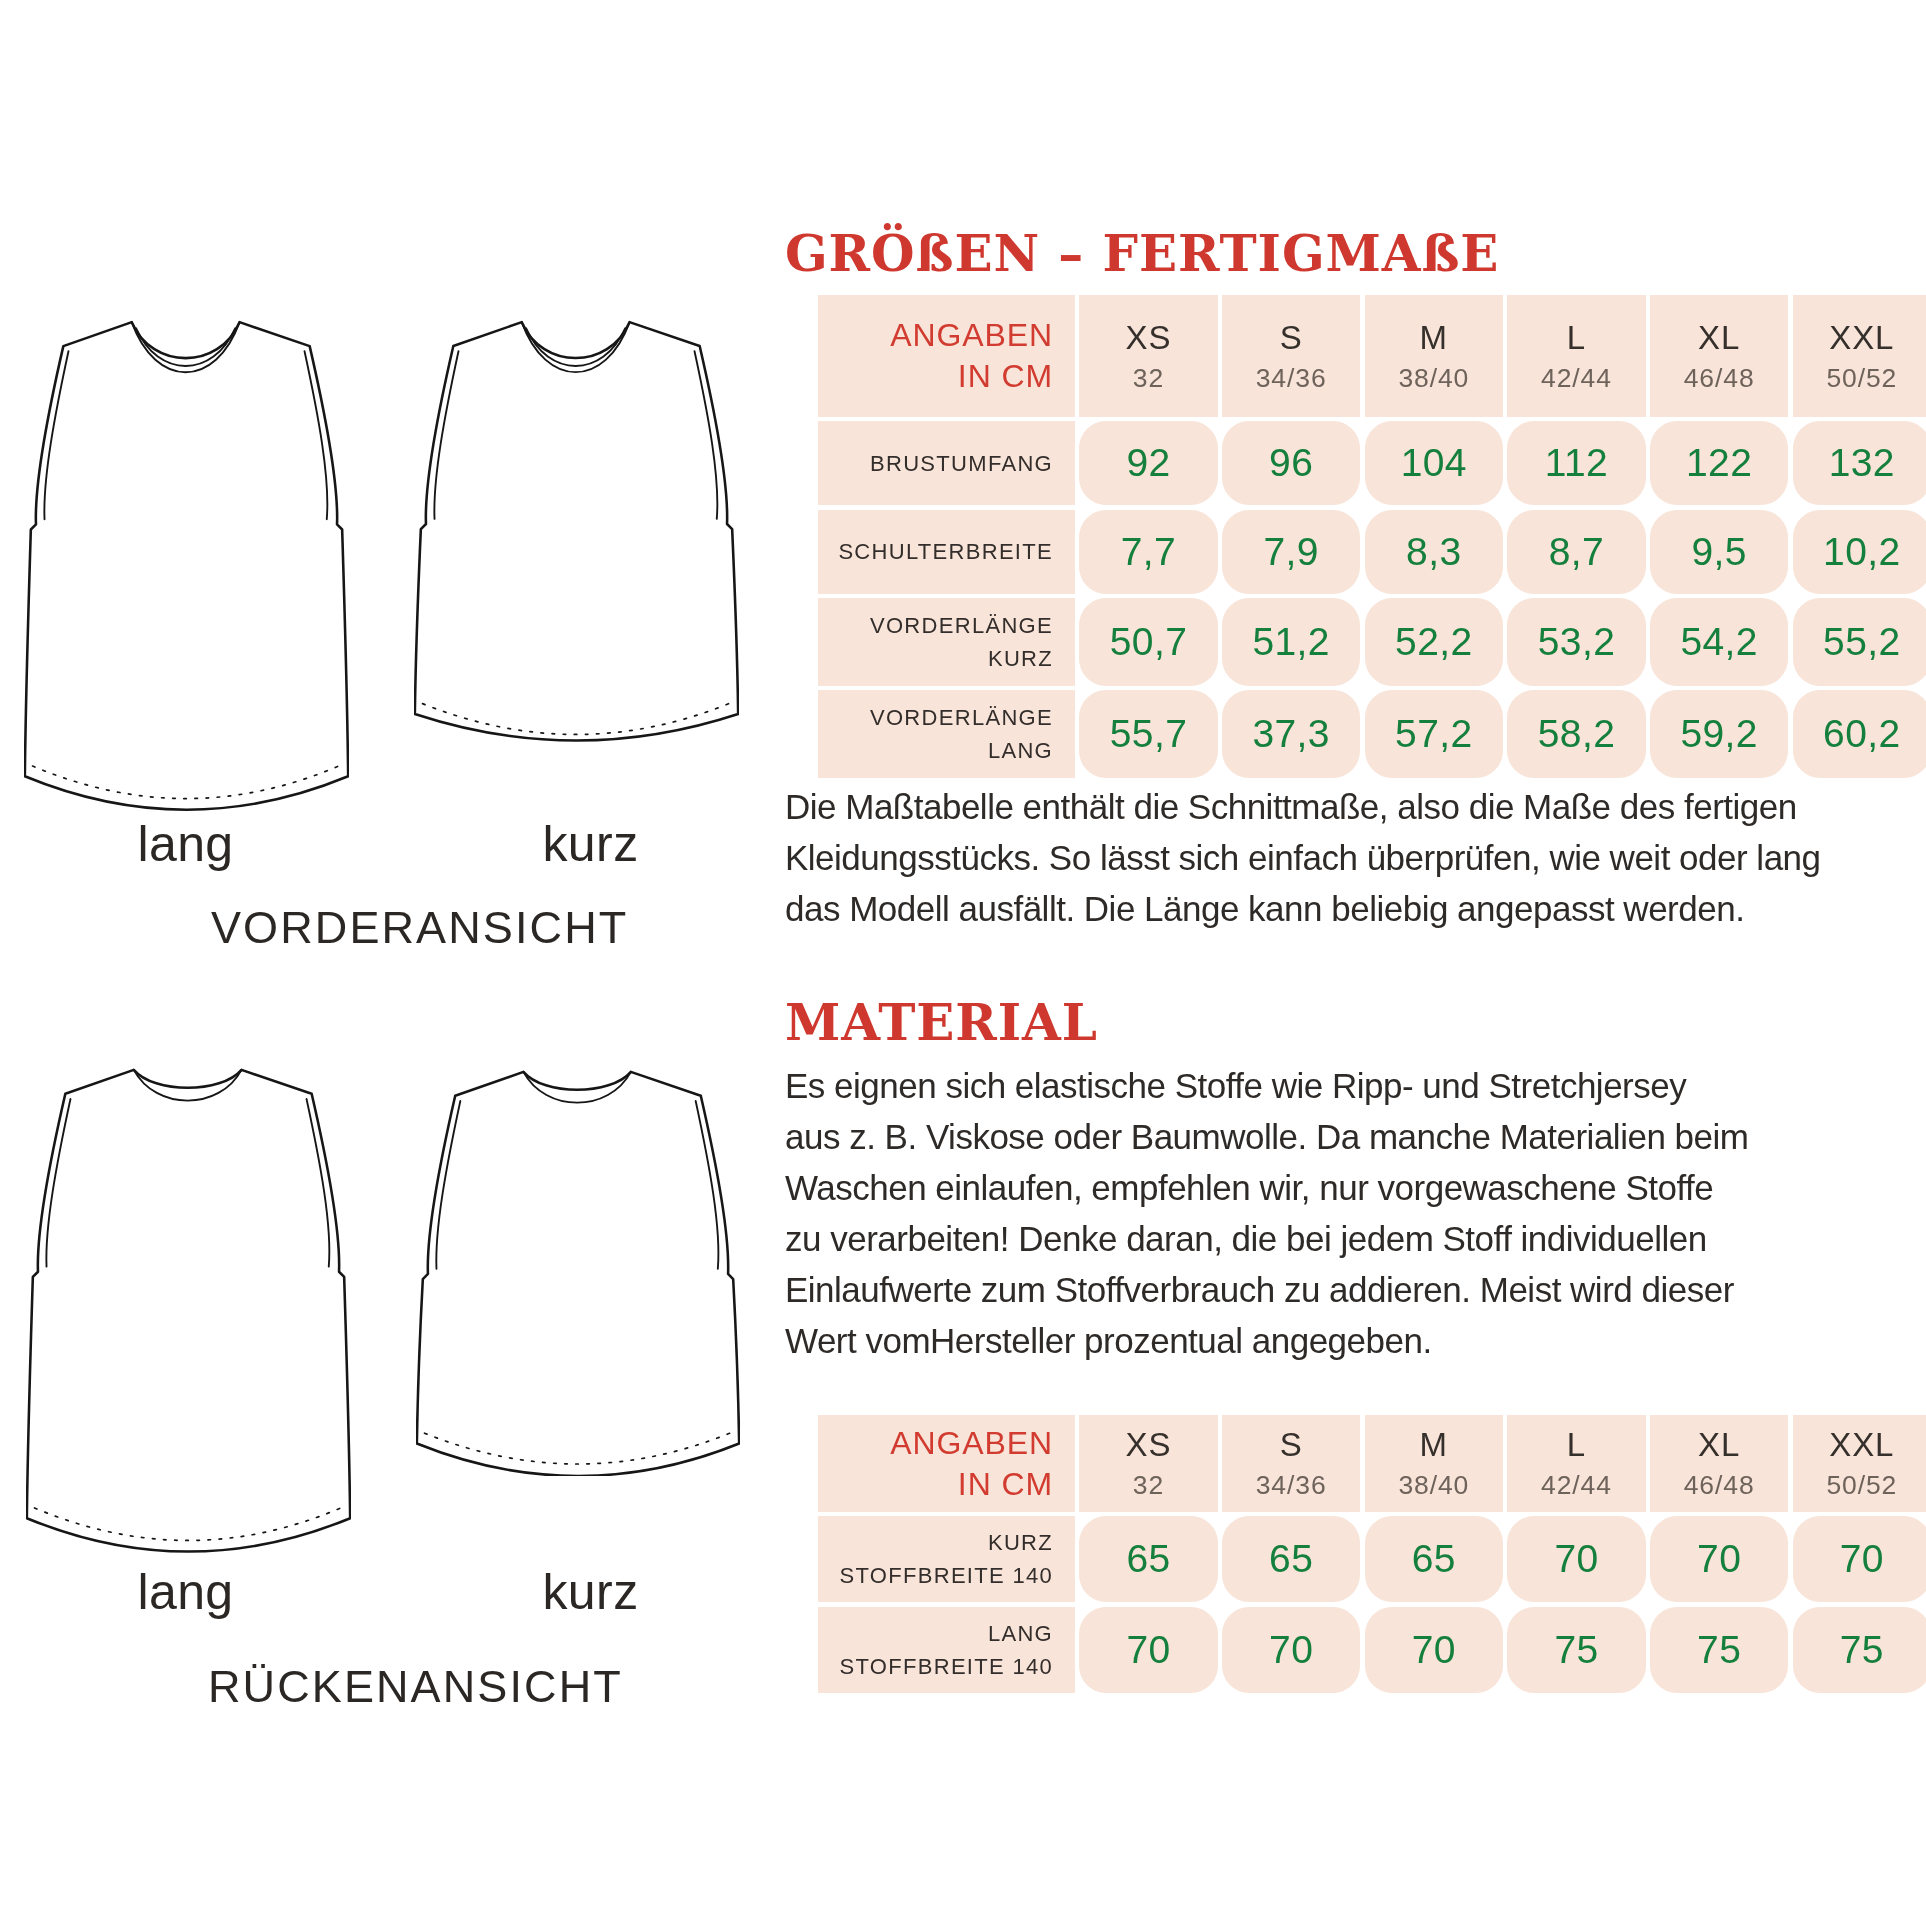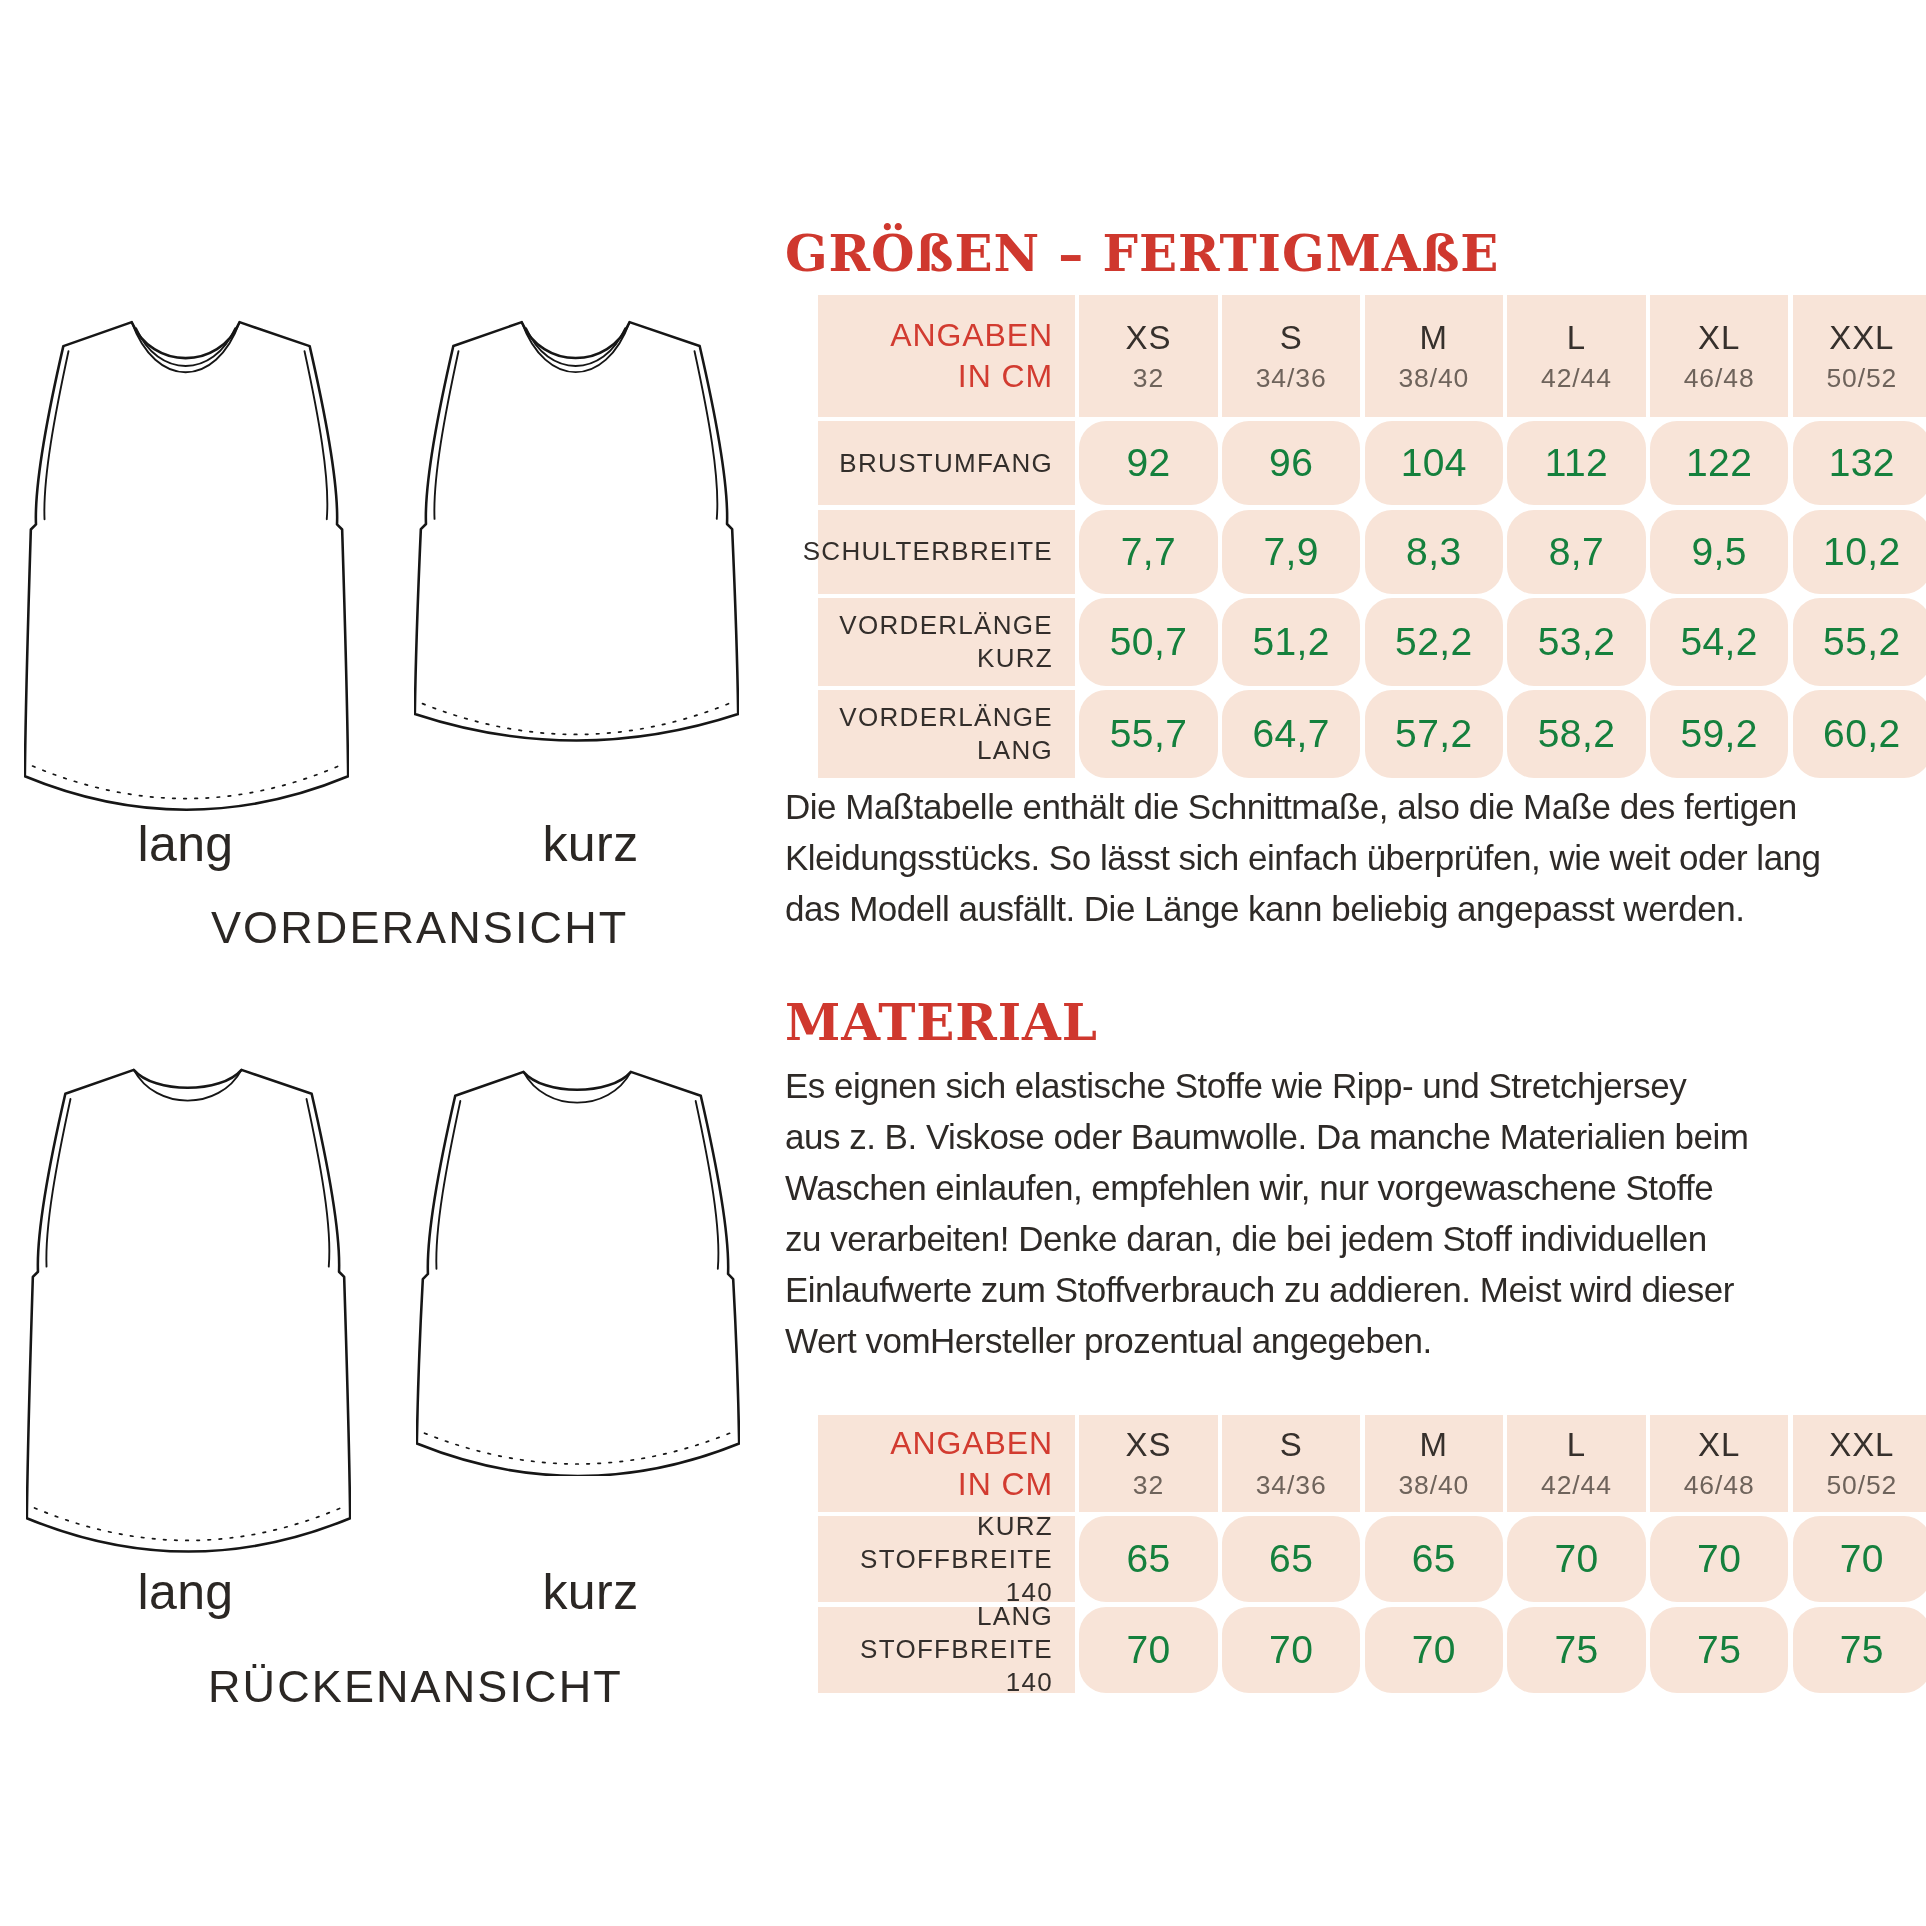--- a/index.html
+++ b/index.html
@@ -33,21 +33,21 @@
   .mtable{
     position:absolute;left:785px;width:1113px;
     display:grid;grid-template-columns:257px repeat(6,1fr);gap:4.3px;padding-left:33px;
   }
   .cell{
     background:#f8e4d8;display:flex;flex-direction:column;
     align-items:center;justify-content:center;text-align:center;
   }
   .label-cell{align-items:flex-end;padding-right:22px;box-sizing:border-box;text-align:right;}
   .header-label{color:#d23b30;font-size:32px;line-height:41px;letter-spacing:0.9px;}
-  .row-label{color:#332e2b;font-size:26px;line-height:33px;letter-spacing:1.3px;}
+  .row-label{color:#332e2b;font-size:22px;line-height:33px;letter-spacing:1.3px;}
   .size-name{color:#36302c;font-size:33px;letter-spacing:0.9px;margin-bottom:6px;}
   .size-range{color:#6e635b;font-size:26.5px;letter-spacing:0.9px;}
   .value-cell{color:#15803d;font-size:39px;letter-spacing:0.4px;border-radius:27px;}
 </style>
 </head>
 <body>
 
 <div class="page">
 
   <svg class="garment" style="left:24px;top:317px;" width="325" height="497" viewBox="0 0 380 580" preserveAspectRatio="none">
@@ -157,21 +157,21 @@
       <div class="cell value-cell">51,2</div>
       <div class="cell value-cell">52,2</div>
       <div class="cell value-cell">53,2</div>
       <div class="cell value-cell">54,2</div>
       <div class="cell value-cell">55,2</div>
       <div class="cell label-cell row-label">
         <div>VORDERLÄNGE</div>
         <div>LANG</div>
       </div>
       <div class="cell value-cell">55,7</div>
-      <div class="cell value-cell">64,7</div>
+      <div class="cell value-cell">37,3</div>
       <div class="cell value-cell">57,2</div>
       <div class="cell value-cell">58,2</div>
       <div class="cell value-cell">59,2</div>
       <div class="cell value-cell">60,2</div>
     </div>
 
   <div class="para" style="top:781px;">Die Maßtabelle enthält die Schnittmaße, also die Maße des fertigen
 Kleidungsstücks. So lässt sich einfach überprüfen, wie weit oder lang
 das Modell ausfällt. Die Länge kann beliebig angepasst werden.</div>
 

